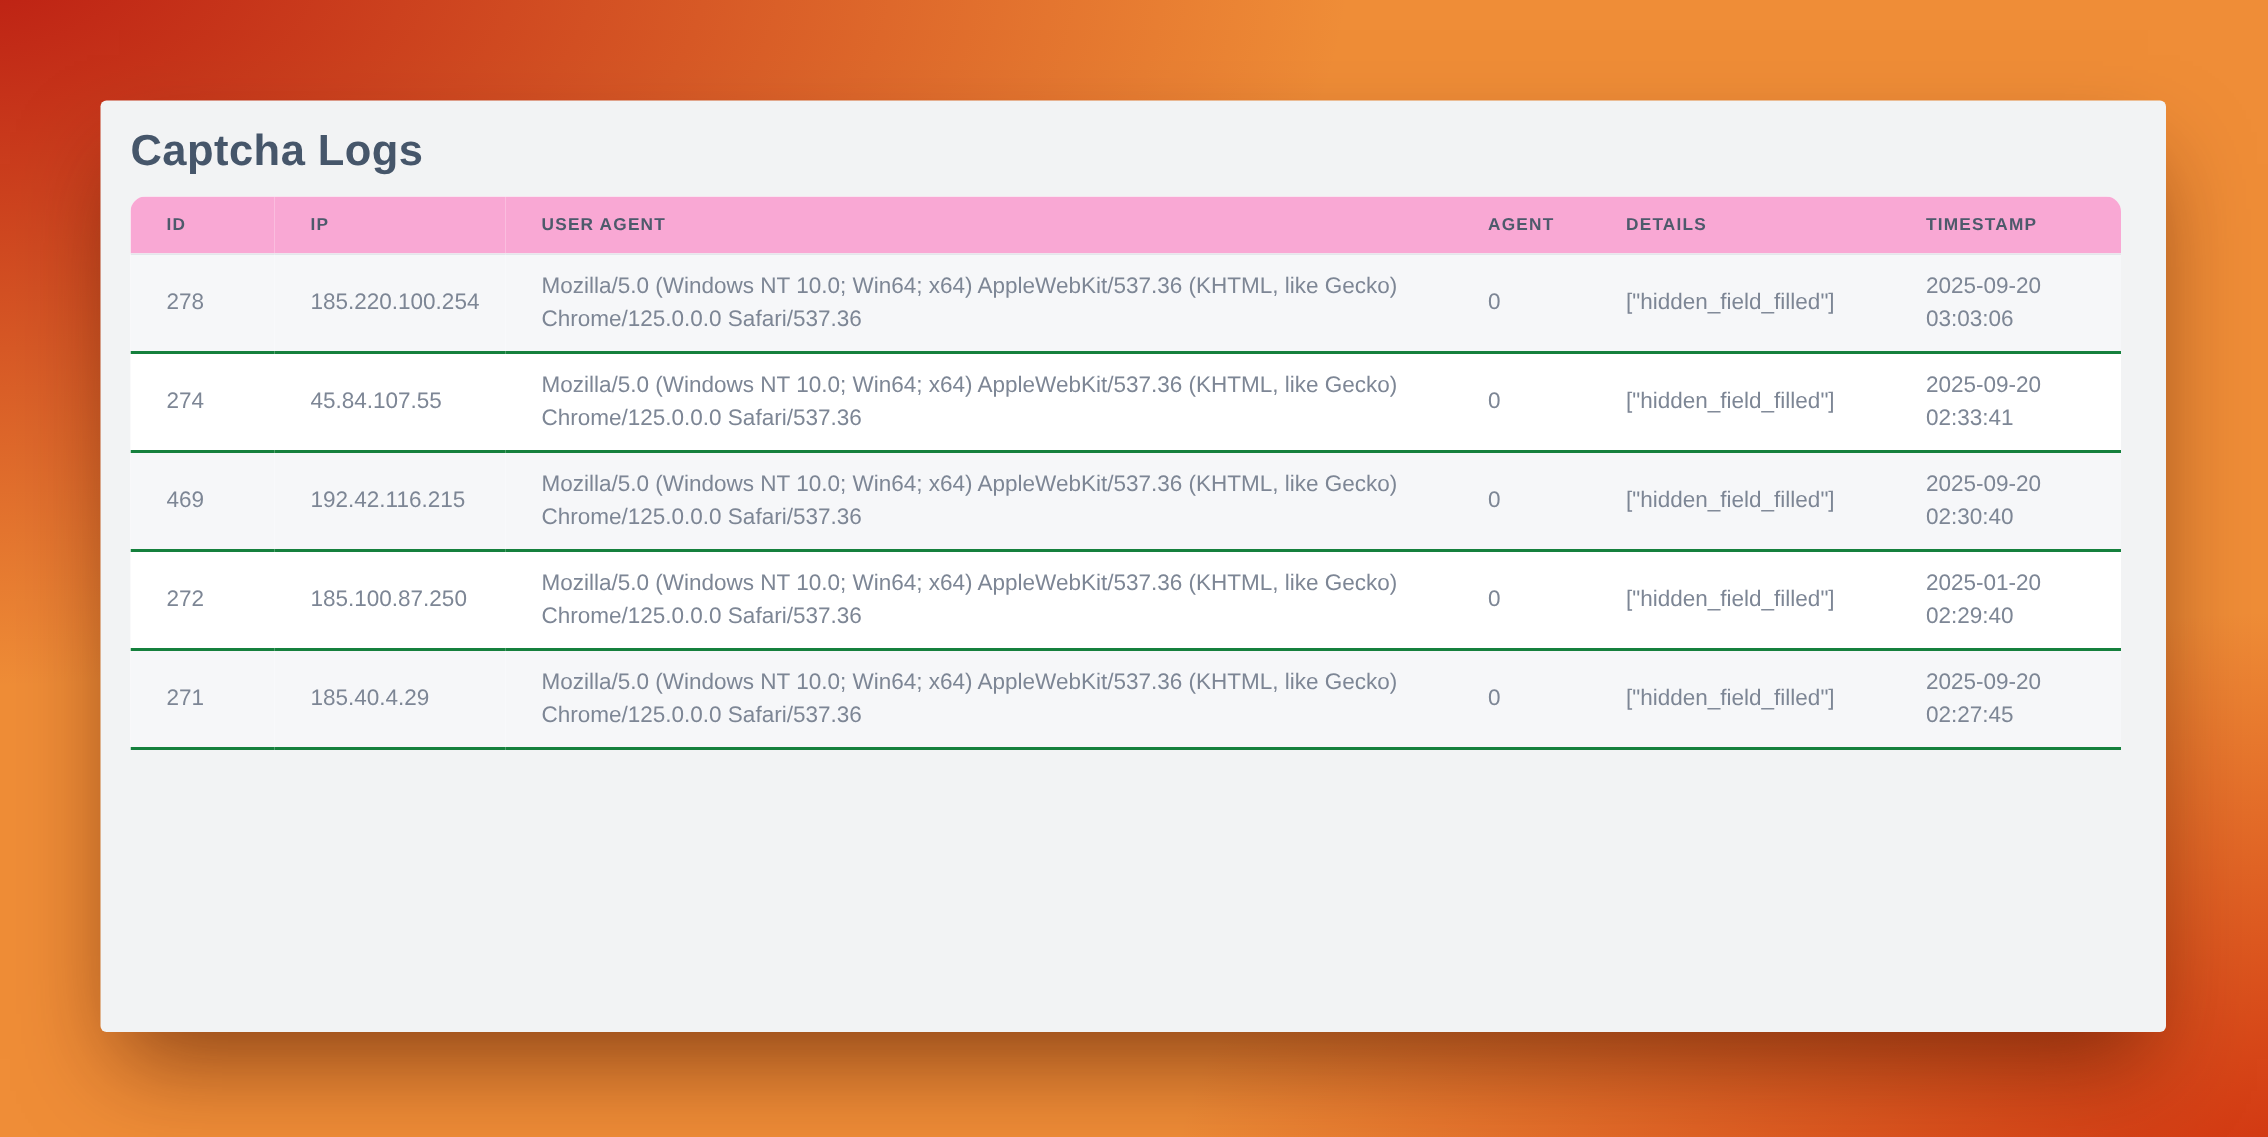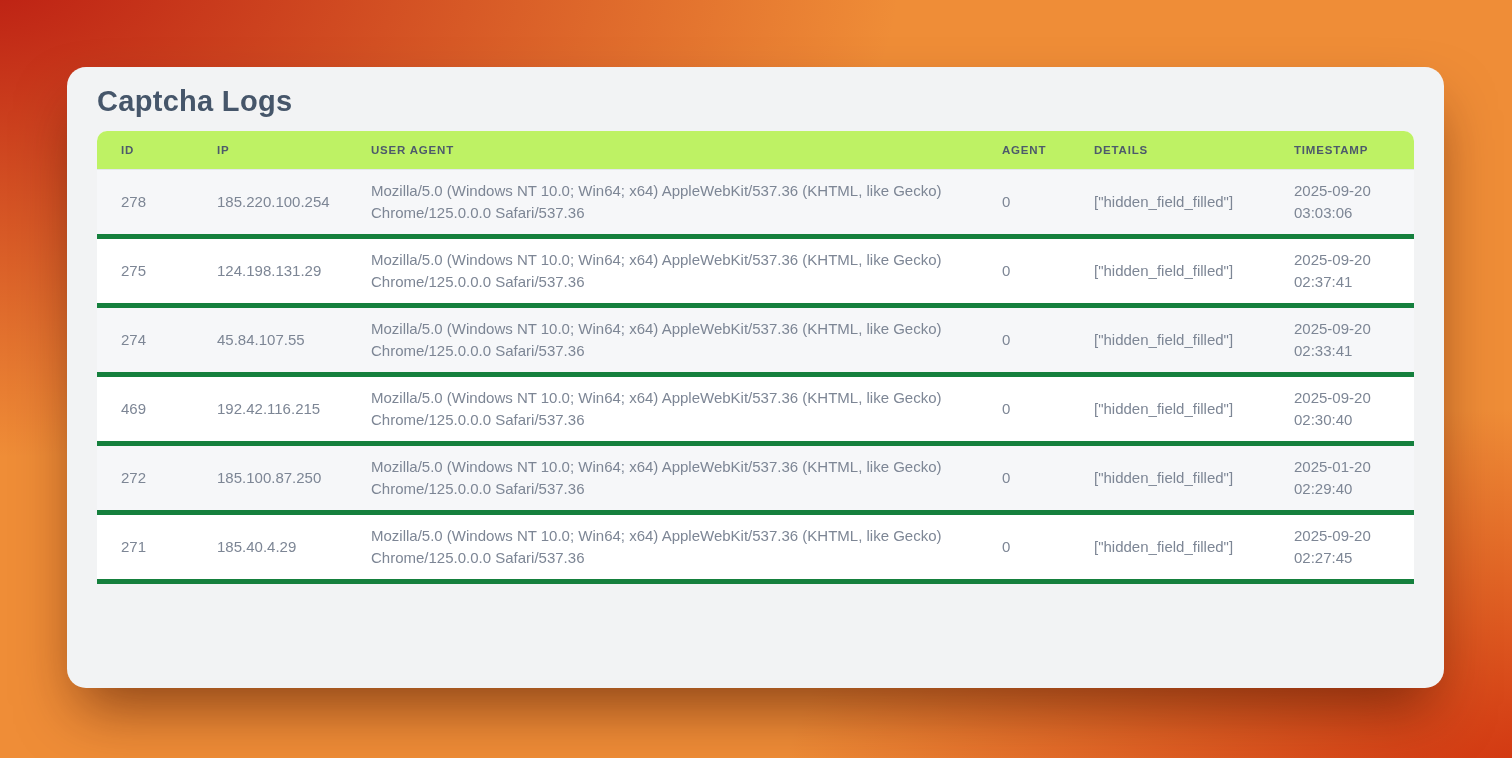--- a/index.html
+++ b/index.html
@@ -13,23 +13,23 @@
     background-image:
       radial-gradient(110% 115% at -2% -4%, #bb1c12 0%, rgba(187,28,18,0) 56%),
       radial-gradient(95% 95% at 103% 105%, #cf2f0e 0%, rgba(207,47,14,0) 54%);
     position: relative;
   }
   .card {
     position: absolute;
     left: 67px; top: 67px;
     width: 1377px; height: 621px;
     background: #f2f3f4;
-    border-radius: 19px;
+    border-radius: 4px;
     box-shadow: 0 30px 60px -12px rgba(70, 16, 0, 0.6);
-    padding: 14px 30px 0 30px;
+    padding: 14px 30px 0 20px;
     overflow: hidden;
   }
   .page-title {
     font-size: 29px;
     font-weight: 600;
     letter-spacing: 0.3px;
     color: #46566a;
     line-height: 40px;
     margin-bottom: 10px;
   }
@@ -43,32 +43,32 @@
   }
   .log-table thead th {
     height: 38px;
     vertical-align: middle;
     text-align: left;
     padding-left: 24px;
     font-size: 11.5px;
     font-weight: 700;
     letter-spacing: 0.07em;
     color: #4d5a6b;
-    background: #bef264;
+    background: #f9a8d4;
     border-bottom: 1px solid #e3e7eb;
   }
   .log-table tbody td {
     height: 64px;
     vertical-align: middle;
     padding: 10px 14px 10px 24px;
     font-size: 15px;
     color: #7d8695;
     line-height: 22px;
   }
-  .log-table tbody tr { border-bottom: 5px solid #15803d; }
+  .log-table tbody tr { border-bottom: 2px solid #15803d; }
   .log-table tbody tr:nth-child(odd) { background: #f6f7f9; }
   .log-table tbody tr:nth-child(even) { background: #ffffff; }
   .cell-ua { padding-right: 24px; }
   .cell-timestamp { padding-right: 10px; }
 </style>
 </head>
 <body>
 
 <div class="card">
   <h1 class="page-title">Captcha Logs</h1>
@@ -95,28 +95,20 @@
     <tbody>
         <tr>
     <td class="cell-id">278</td>
     <td class="cell-ip">185.220.100.254</td>
     <td class="cell-ua">Mozilla/5.0 (Windows NT 10.0; Win64; x64) AppleWebKit/537.36 (KHTML, like Gecko) Chrome/125.0.0.0 Safari/537.36</td>
     <td class="cell-score">0</td>
     <td class="cell-details">["hidden_field_filled"]</td>
     <td class="cell-timestamp">2025-09-20 03:03:06</td>
   </tr>
         <tr>
-    <td class="cell-id">275</td>
-    <td class="cell-ip">124.198.131.29</td>
-    <td class="cell-ua">Mozilla/5.0 (Windows NT 10.0; Win64; x64) AppleWebKit/537.36 (KHTML, like Gecko) Chrome/125.0.0.0 Safari/537.36</td>
-    <td class="cell-score">0</td>
-    <td class="cell-details">["hidden_field_filled"]</td>
-    <td class="cell-timestamp">2025-09-20 02:37:41</td>
-  </tr>
-        <tr>
     <td class="cell-id">274</td>
     <td class="cell-ip">45.84.107.55</td>
     <td class="cell-ua">Mozilla/5.0 (Windows NT 10.0; Win64; x64) AppleWebKit/537.36 (KHTML, like Gecko) Chrome/125.0.0.0 Safari/537.36</td>
     <td class="cell-score">0</td>
     <td class="cell-details">["hidden_field_filled"]</td>
     <td class="cell-timestamp">2025-09-20 02:33:41</td>
   </tr>
         <tr>
     <td class="cell-id">469</td>
     <td class="cell-ip">192.42.116.215</td>

